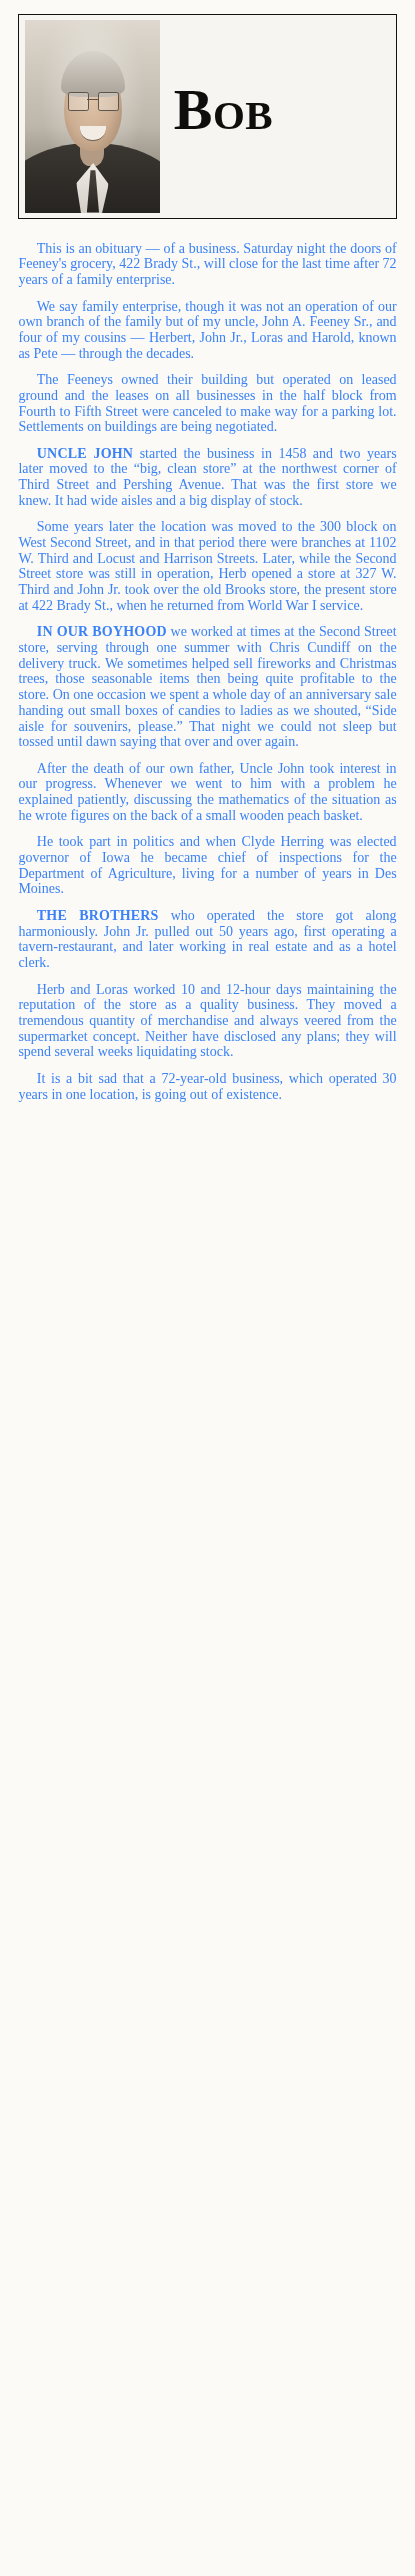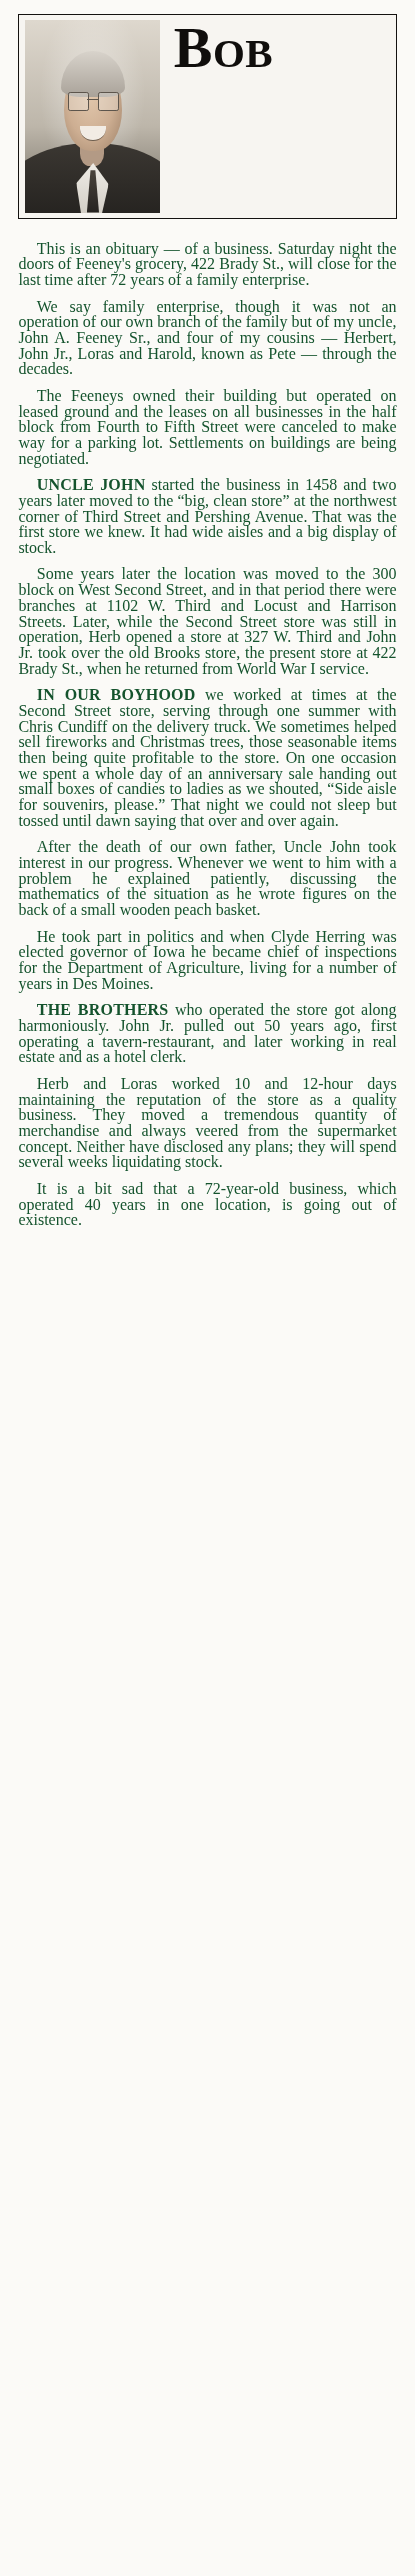--- a/index.html
+++ b/index.html
@@ -124,21 +124,21 @@
     width: 19%;
     height: 7%;
     background: #f2ece4;
     border-radius: 0 0 60% 60% / 0 0 100% 100%;
     border-bottom: 1.1px solid #6b5b4b;
   }
   .nameplate {
     flex: 1 1 auto;
     display: flex;
     flex-direction: column;
-    justify-content: flex-start;
+    justify-content: center;
     padding-left: 14px;
   }
   .nameplate .line {
     font-family: "Liberation Serif", serif;
     font-weight: bold;
     color: #100e0c;
     letter-spacing: 0.5px;
     line-height: 0.95;
   }
   .nameplate .line .cap {
@@ -146,26 +146,26 @@
   }
   .nameplate .line .rest {
     font-size: 41px;
   }
   .nameplate .line.first { margin-bottom: 14px; }
 
   .columns {
     column-count: 1;
   }
   p.body {
-    font-size: 16px;
+    font-size: 14px;
     line-height: 15.7px;
     text-align: justify;
     text-justify: inter-word;
     margin: 0 0 10.8px 0;
-    color: #14532d;
+    color: #3b82f6;
     text-indent: 18.4px;
     hyphens: auto;
   }
   p.body .lead {
     font-weight: bold;
     letter-spacing: 0.2px;
     margin-top: 16px;
   }
   p.body.last { margin-bottom: 0; }
 </style>
@@ -199,17 +199,17 @@
     <p class="body"><span class="lead"></span><span>This is an obituary — of a business. Saturday night the doors of Feeney's grocery, 422 Brady St., will close for the last time after 72 years of a family enterprise.</span></p>
     <p class="body"><span class="lead"></span><span>We say family enterprise, though it was not an operation of our own branch of the family but of my uncle, John A. Feeney Sr., and four of my cousins — Herbert, John Jr., Loras and Harold, known as Pete — through the decades.</span></p>
     <p class="body"><span class="lead"></span><span>The Feeneys owned their building but operated on leased ground and the leases on all businesses in the half block from Fourth to Fifth Street were canceled to make way for a parking lot. Settlements on buildings are being negotiated.</span></p>
     <p class="body"><span class="lead">UNCLE JOHN</span><span> started the business in 1458 and two years later moved to the “big, clean store” at the northwest corner of Third Street and Pershing Avenue. That was the first store we knew. It had wide aisles and a big display of stock.</span></p>
     <p class="body"><span class="lead"></span><span>Some years later the location was moved to the 300 block on West Second Street, and in that period there were branches at 1102 W. Third and Locust and Harrison Streets. Later, while the Second Street store was still in operation, Herb opened a store at 327 W. Third and John Jr. took over the old Brooks store, the present store at 422 Brady St., when he returned from World War I service.</span></p>
     <p class="body"><span class="lead">IN OUR BOYHOOD</span><span> we worked at times at the Second Street store, serving through one summer with Chris Cundiff on the delivery truck. We sometimes helped sell fireworks and Christmas trees, those seasonable items then being quite profitable to the store. On one occasion we spent a whole day of an anniversary sale handing out small boxes of candies to ladies as we shouted, “Side aisle for souvenirs, please.” That night we could not sleep but tossed until dawn saying that over and over again.</span></p>
     <p class="body"><span class="lead"></span><span>After the death of our own father, Uncle John took interest in our progress. Whenever we went to him with a problem he explained patiently, discussing the mathematics of the situation as he wrote figures on the back of a small wooden peach basket.</span></p>
     <p class="body"><span class="lead"></span><span>He took part in politics and when Clyde Herring was elected governor of Iowa he became chief of inspections for the Department of Agriculture, living for a number of years in Des Moines.</span></p>
     <p class="body"><span class="lead">THE BROTHERS</span><span> who operated the store got along harmoniously. John Jr. pulled out 50 years ago, first operating a tavern-restaurant, and later working in real estate and as a hotel clerk.</span></p>
     <p class="body"><span class="lead"></span><span>Herb and Loras worked 10 and 12-hour days maintaining the reputation of the store as a quality business. They moved a tremendous quantity of merchandise and always veered from the supermarket concept. Neither have disclosed any plans; they will spend several weeks liquidating stock.</span></p>
-    <p class="body last"><span class="lead"></span><span>It is a bit sad that a 72-year-old business, which operated 40 years in one location, is going out of existence.</span></p>
+    <p class="body last"><span class="lead"></span><span>It is a bit sad that a 72-year-old business, which operated 30 years in one location, is going out of existence.</span></p>
   </div>
 
 </div>
 
 
 </body></html>

